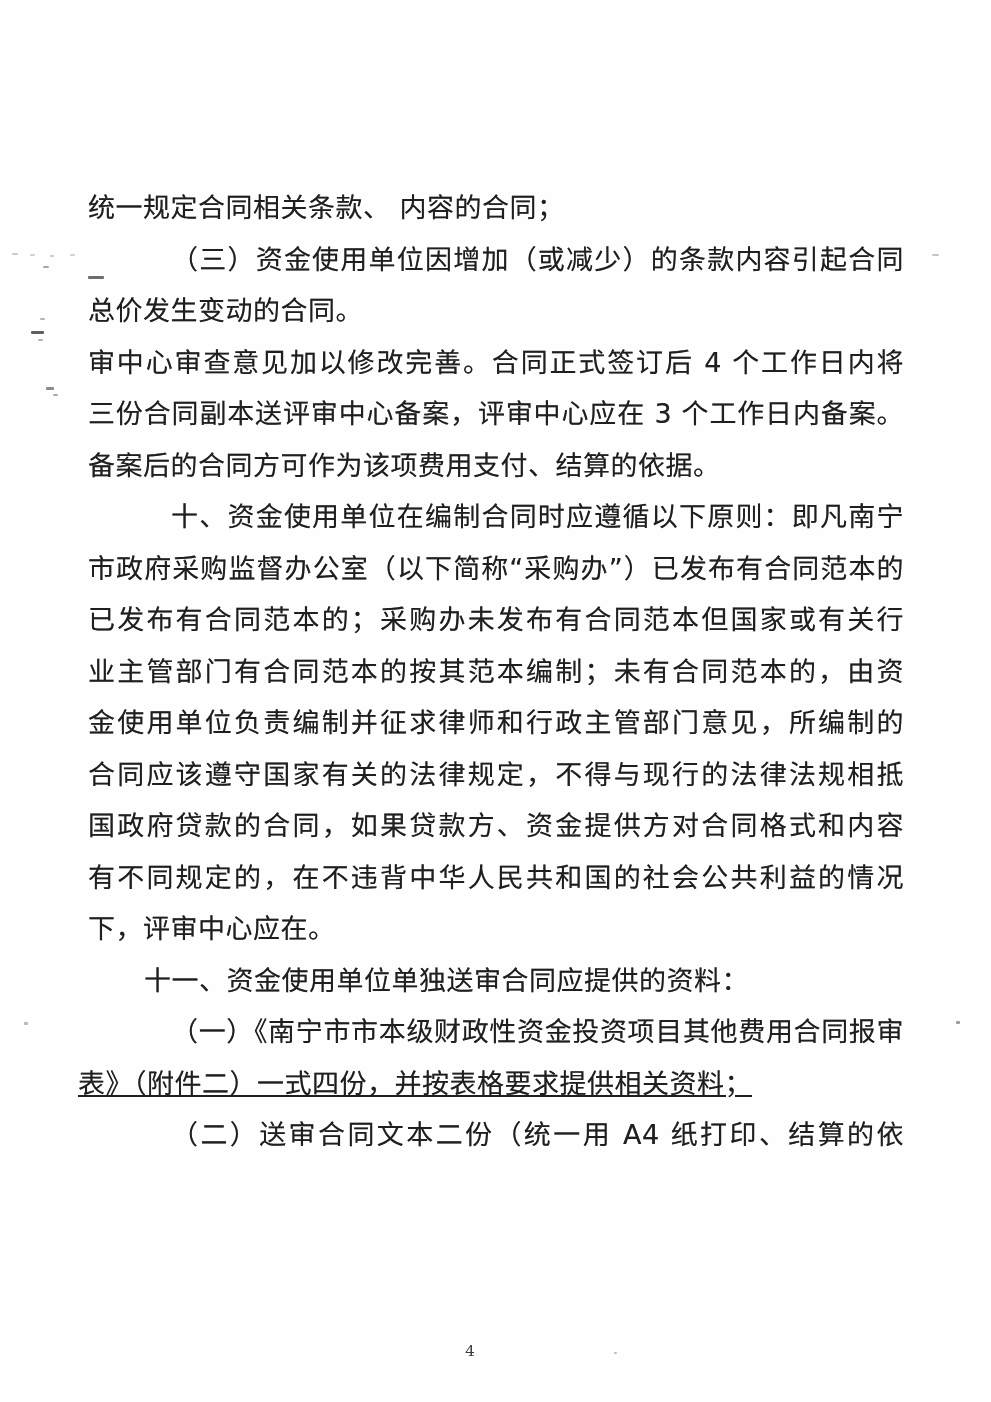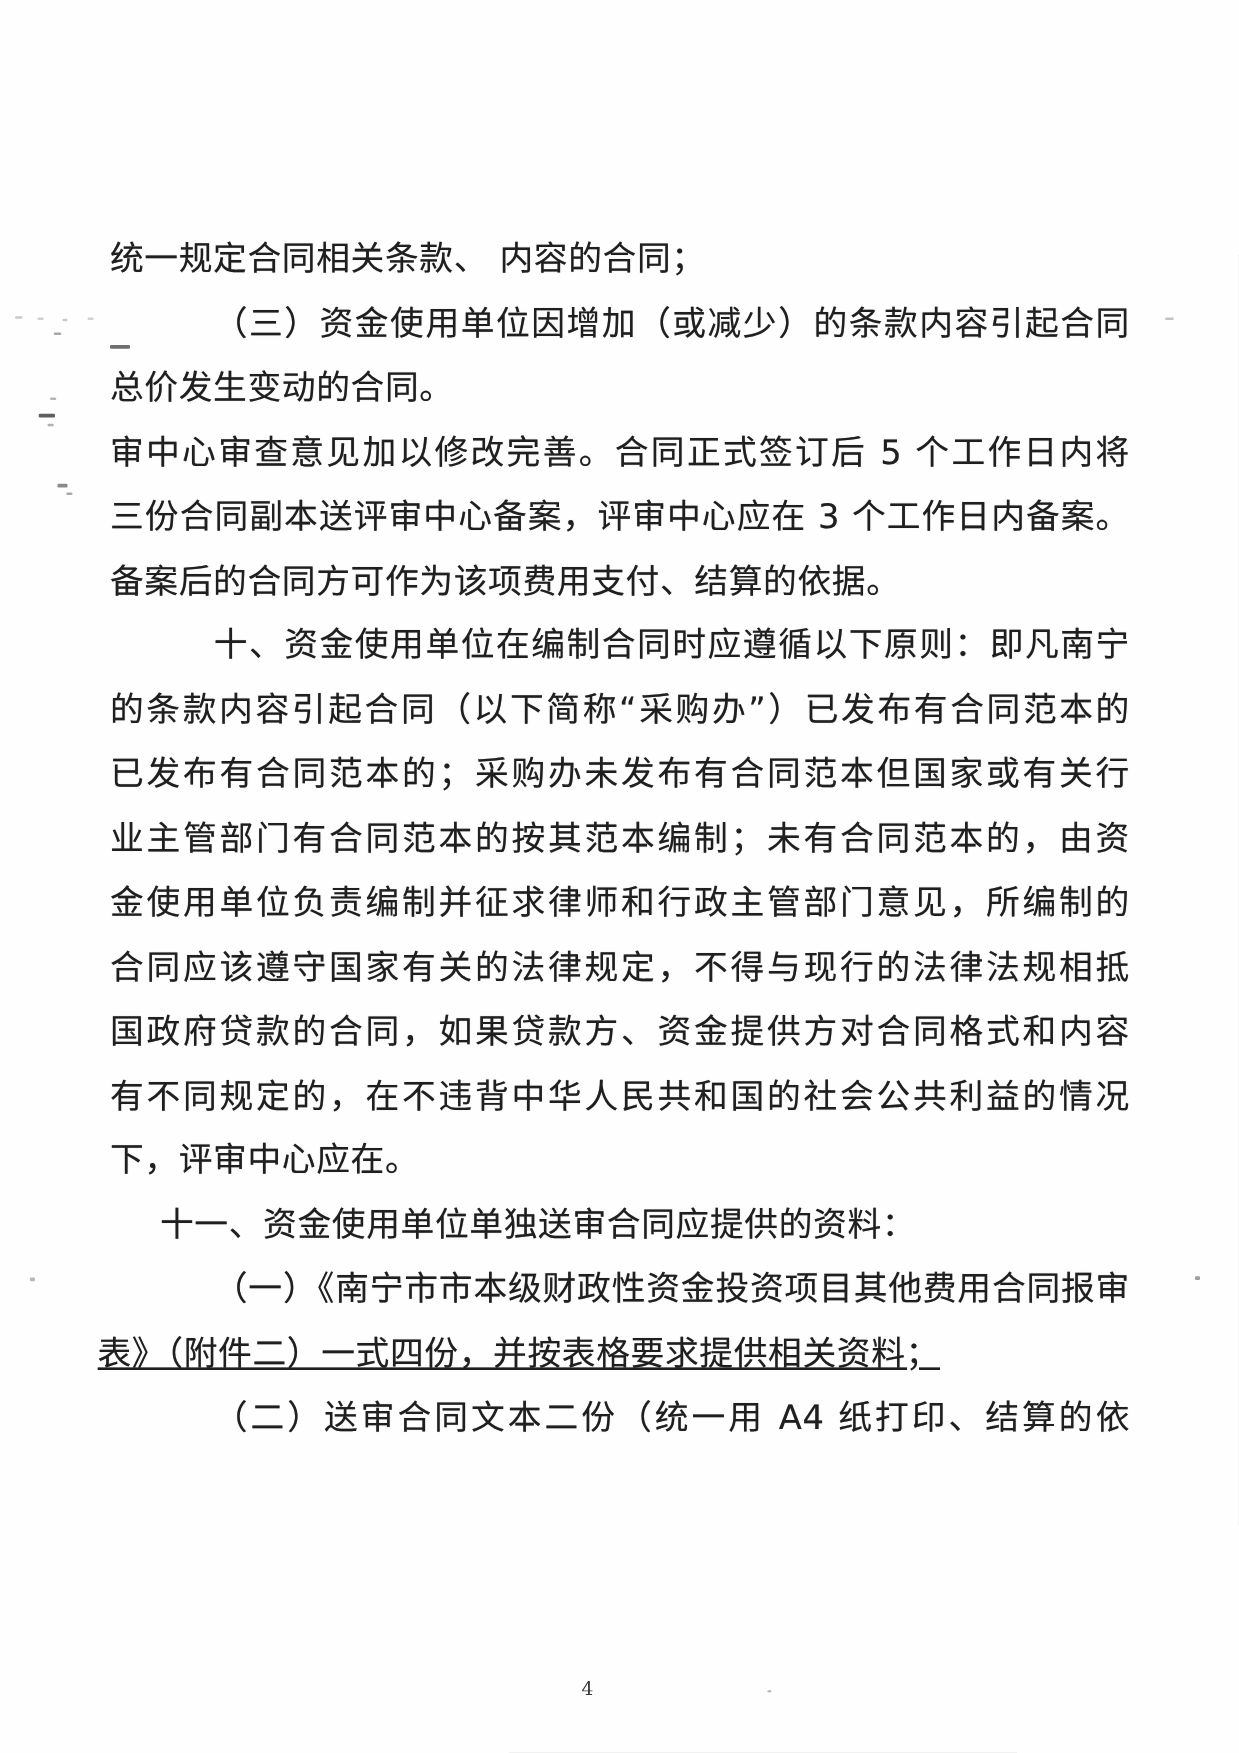--- a/index.html
+++ b/index.html
@@ -34,21 +34,21 @@
     overflow: hidden;
   }
   
   .line.just {
     text-align: justify;
     text-align-last: justify;
     text-justify: inter-character;
   }
   .line.ln-flush   { margin-left: 0; }
   .line.ln-indent  { margin-left: 83px; }
-  .line.ln-indent-sm { margin-left: 40px; }
+  .line.ln-indent-sm { margin-left: 56px; }
   .line.ln-outdent { margin-left: -10px; text-decoration: underline; }
 
   .page-number {
     position: absolute;
     left: 455px;
     top: 1342px;
     width: 30px;
     text-align: center;
     font-size: 15px;
     color: #3a3a3a;
@@ -76,25 +76,25 @@
 </head>
 <body>
 
 <div class="page">
 
   <div class="doc">
 
   <span class="line ln-flush">统一规定合同相关条款、 内容的合同；</span>
       <span class="line ln-indent just">（三）资金使用单位因增加（或减少）的条款内容引起合同</span>
       <span class="line ln-flush">总价发生变动的合同。</span>
-      <span class="line ln-flush just">审中心审查意见加以修改完善。合同正式签订后 5 个工作日内将</span>
+      <span class="line ln-flush just">审中心审查意见加以修改完善。合同正式签订后 4 个工作日内将</span>
       <span class="line ln-flush just">三份合同副本送评审中心备案，评审中心应在 3 个工作日内备案。</span>
       <span class="line ln-flush">备案后的合同方可作为该项费用支付、结算的依据。</span>
       <span class="line ln-indent just">十、资金使用单位在编制合同时应遵循以下原则：即凡南宁</span>
-      <span class="line ln-flush just">的条款内容引起合同（以下简称“采购办”）已发布有合同范本的</span>
+      <span class="line ln-flush just">市政府采购监督办公室（以下简称“采购办”）已发布有合同范本的</span>
       <span class="line ln-flush just">已发布有合同范本的；采购办未发布有合同范本但国家或有关行</span>
       <span class="line ln-flush just">业主管部门有合同范本的按其范本编制；未有合同范本的，由资</span>
       <span class="line ln-flush just">金使用单位负责编制并征求律师和行政主管部门意见，所编制的</span>
       <span class="line ln-flush just">合同应该遵守国家有关的法律规定，不得与现行的法律法规相抵</span>
       <span class="line ln-flush just">国政府贷款的合同，如果贷款方、资金提供方对合同格式和内容</span>
       <span class="line ln-flush just">有不同规定的，在不违背中华人民共和国的社会公共利益的情况</span>
       <span class="line ln-flush">下，评审中心应在。</span>
       <span class="line ln-indent-sm">十一、资金使用单位单独送审合同应提供的资料：</span>
       <span class="line ln-indent just">（一）《南宁市市本级财政性资金投资项目其他费用合同报审</span>
       <span class="line ln-outdent">表》（附件二）一式四份，并按表格要求提供相关资料；</span>

